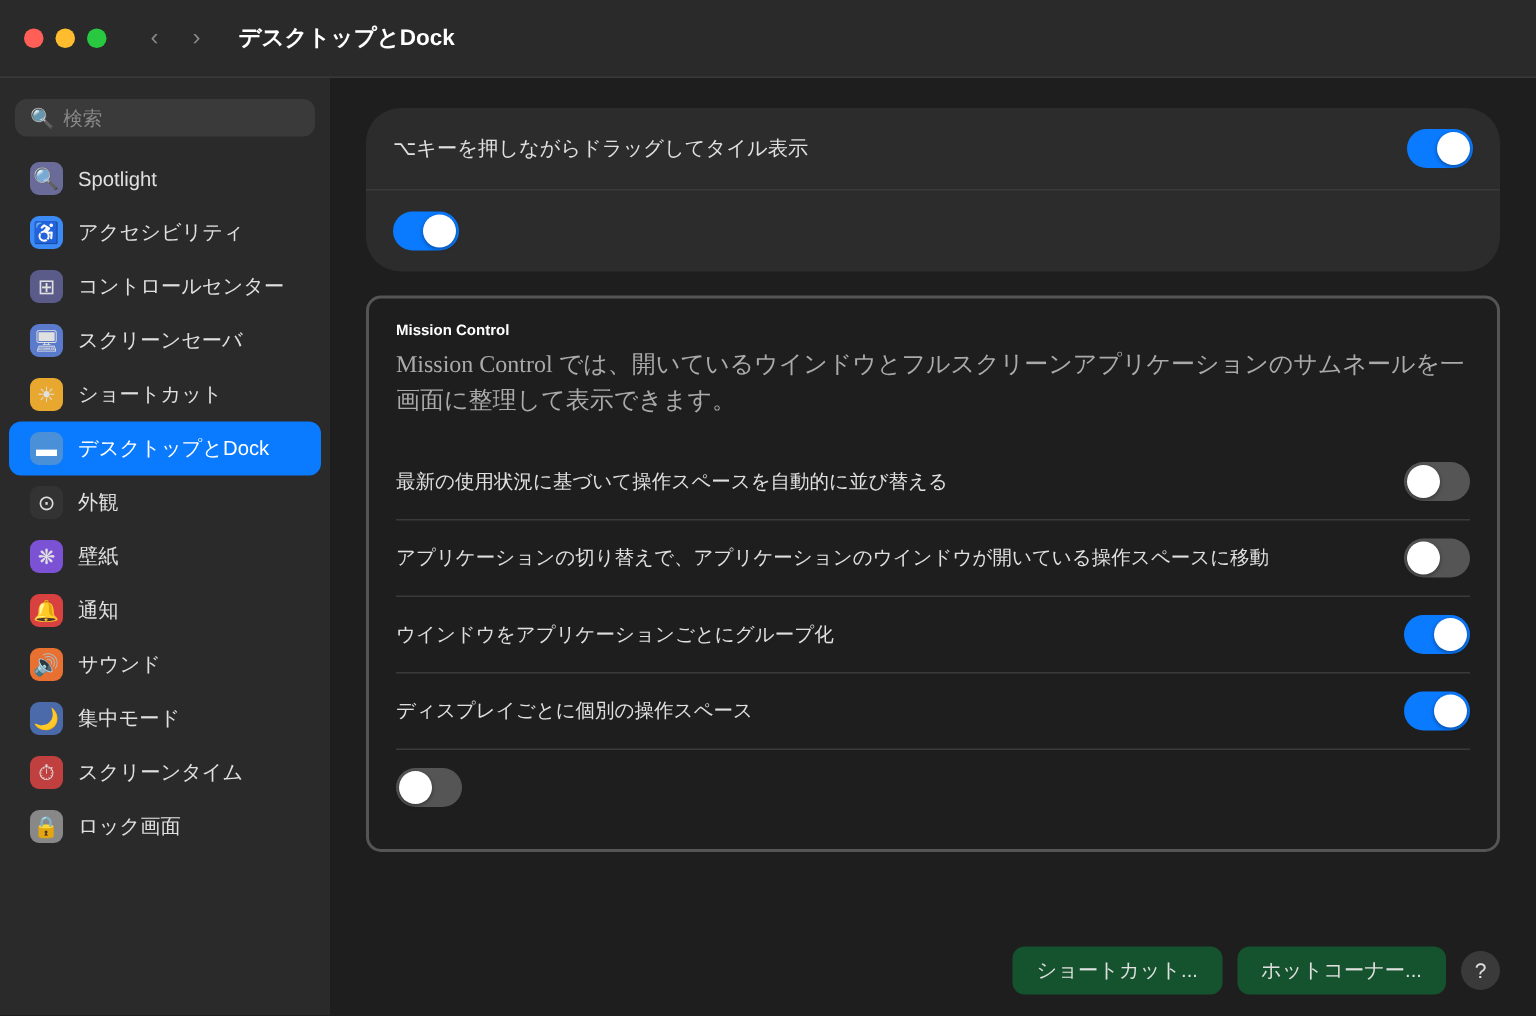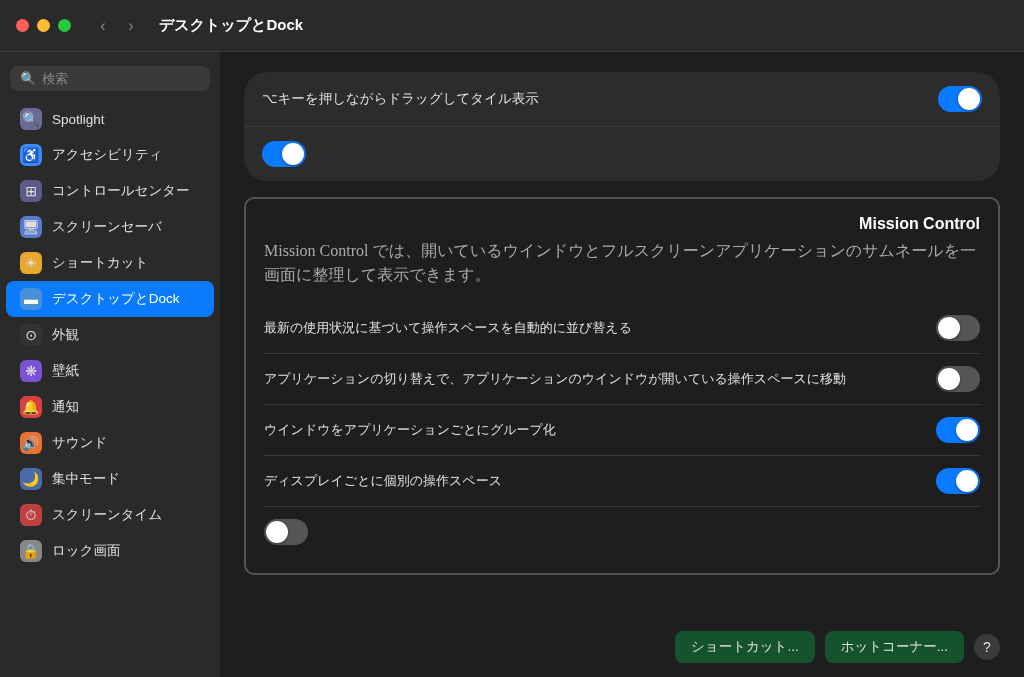--- a/index.html
+++ b/index.html
@@ -177,24 +177,23 @@
     .mission-control-card {
       background: #1e1e1e;
       border: 2px solid #555;
       border-radius: 10px;
       padding: 16px 18px;
       margin-bottom: 16px;
     }
 
     .mc-title {
       color: #ffffff;
-      font-size: 16px;
+      font-size: 10px;
       font-weight: 700;
       margin-bottom: 6px;
-      text-align: right;
     }
 
     .mc-desc {
       color: #aaa;
       font-size: 16px;
       line-height: 1.5;
       margin-bottom: 16px;
       font-family: Liberation Serif, serif;
     }
 

